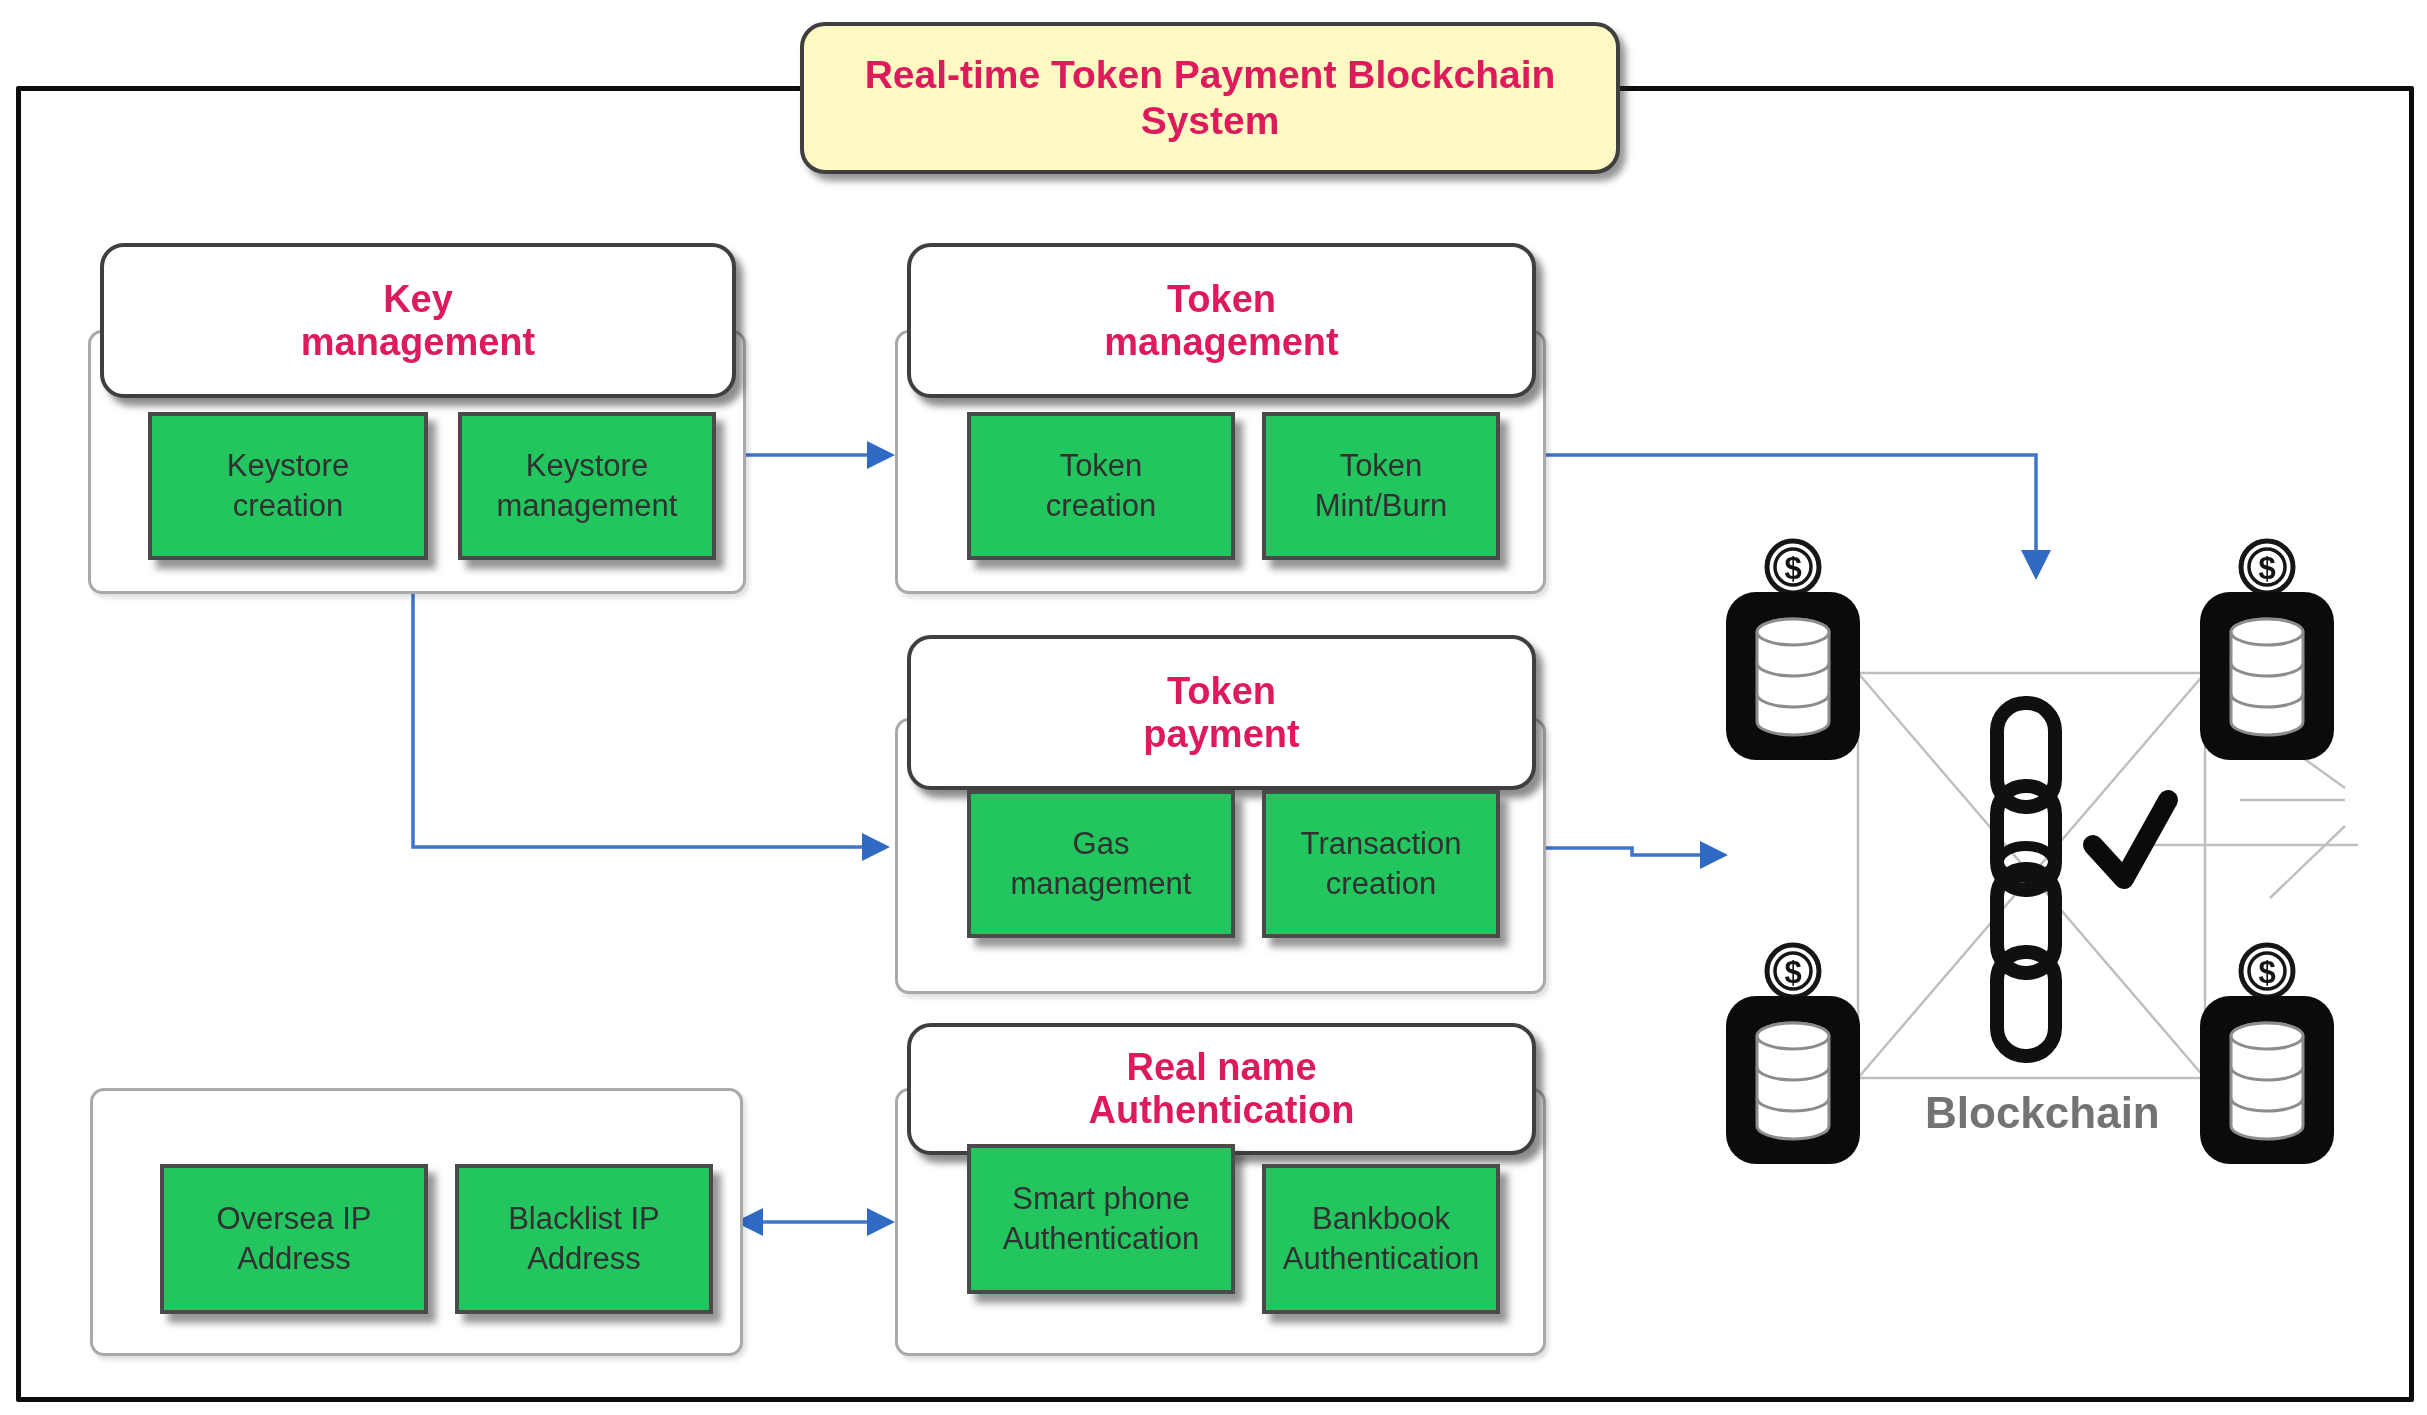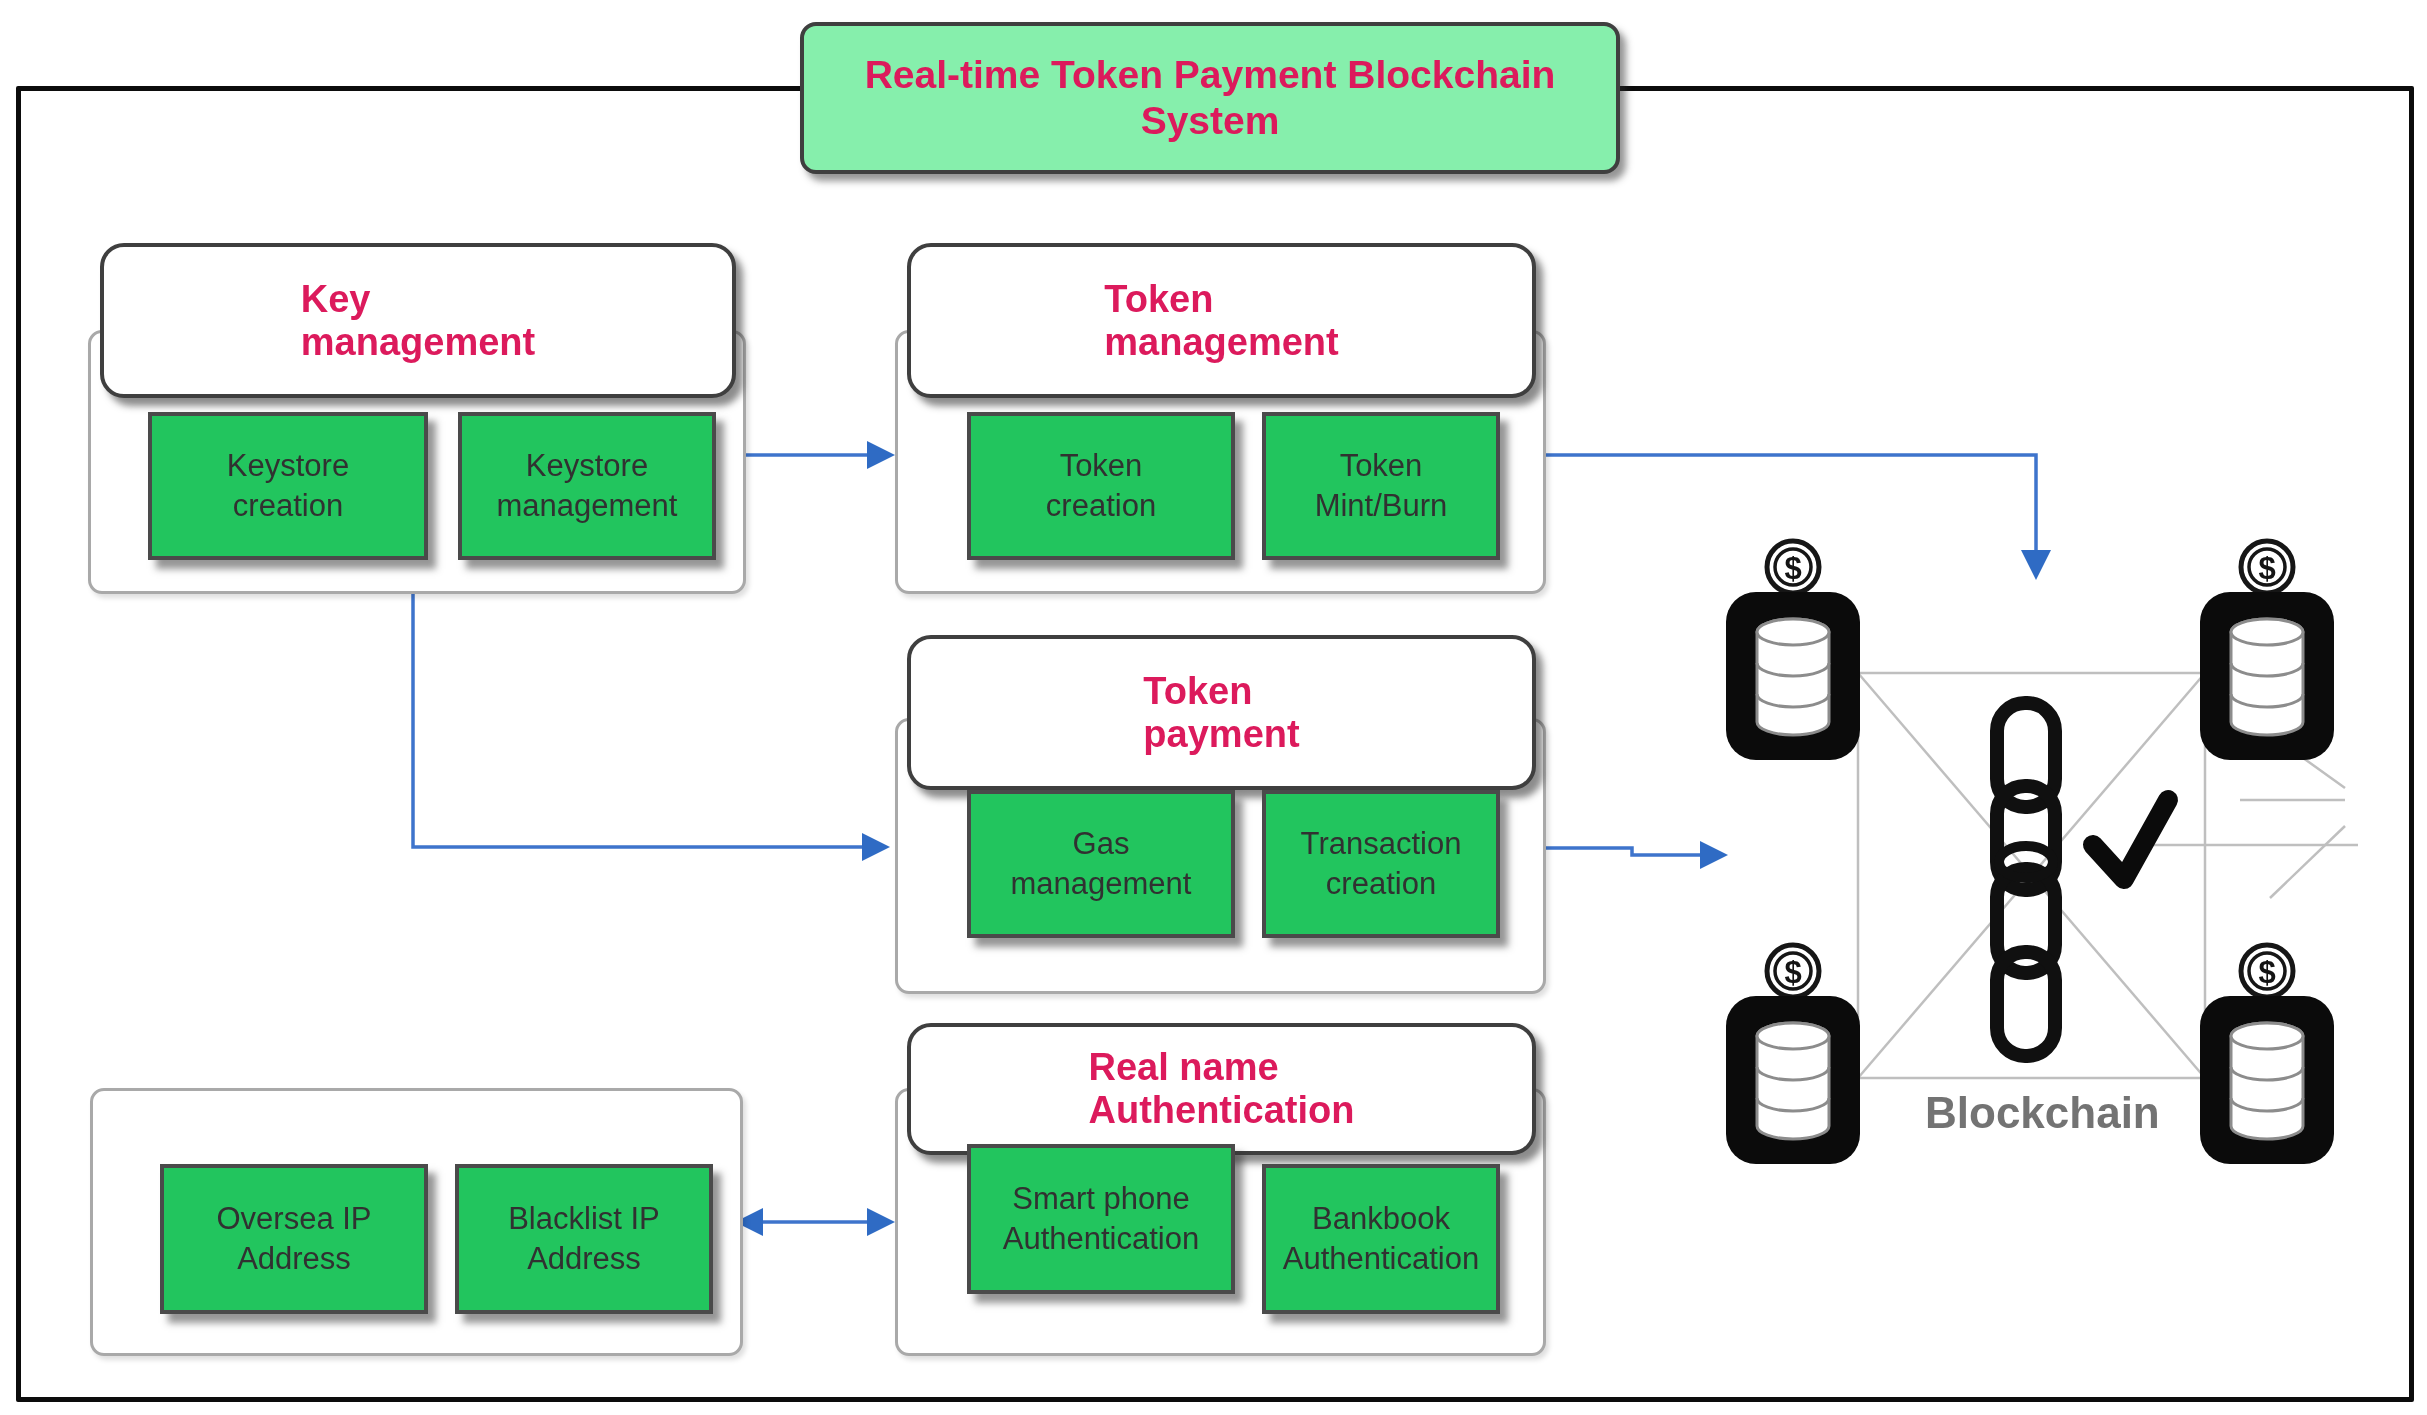--- a/index.html
+++ b/index.html
@@ -6,24 +6,24 @@
   .canvas{position:relative;width:2427px;height:1415px;background:#ffffff;overflow:hidden;
           font-family:"Liberation Sans","DejaVu Sans",sans-serif;}
   .abs{position:absolute;}
   .outer-frame{left:16px;top:86px;width:2388px;height:1306px;border:5px solid #0c0c0c;
                border-radius:2px;background:transparent;}
   .conn-svg{left:0;top:0;width:2427px;height:1415px;}
   .group-container{background:#ffffff;border:3px solid #a9a9a9;border-radius:14px;
                    box-shadow:3px 4px 5px rgba(0,0,0,0.13);}
   .group-header{background:#ffffff;border:4px solid #3f3f3f;border-radius:24px;
                 box-shadow:7px 8px 7px rgba(45,45,45,0.55);
-                display:grid;place-items:center;
+                display:grid;place-items:center;text-align:center;
                 color:#dc1a5c;font-weight:bold;font-size:38px;line-height:1.12;white-space:pre-line;}
-  .title-box{left:800px;top:22px;width:812px;height:144px;background:#86efac;
-             border:4px solid #3f3f3f;border-radius:16px;
+  .title-box{left:800px;top:22px;width:812px;height:144px;background:#fef9c3;
+             border:4px solid #3f3f3f;border-radius:25px;
              box-shadow:6px 7px 7px rgba(45,45,45,0.5);
              display:grid;place-items:center;text-align:center;
              color:#dc1a5c;font-weight:bold;font-size:39px;line-height:1.18;white-space:pre-line;z-index:6;}
   .sub-box{background:#22c55e;border:4px solid #4a4a4a;
            box-shadow:8px 9px 7px rgba(45,45,45,0.5);
            display:grid;place-items:center;text-align:center;
            color:#313131;font-size:31px;line-height:1.28;white-space:pre-line;z-index:4;}
   .z2{z-index:2;} .z3{z-index:3;}
   .bc-label{left:1925px;top:1086px;width:220px;height:54px;display:grid;place-items:center;
             color:#737373;font-weight:bold;font-size:44px;z-index:4;}

